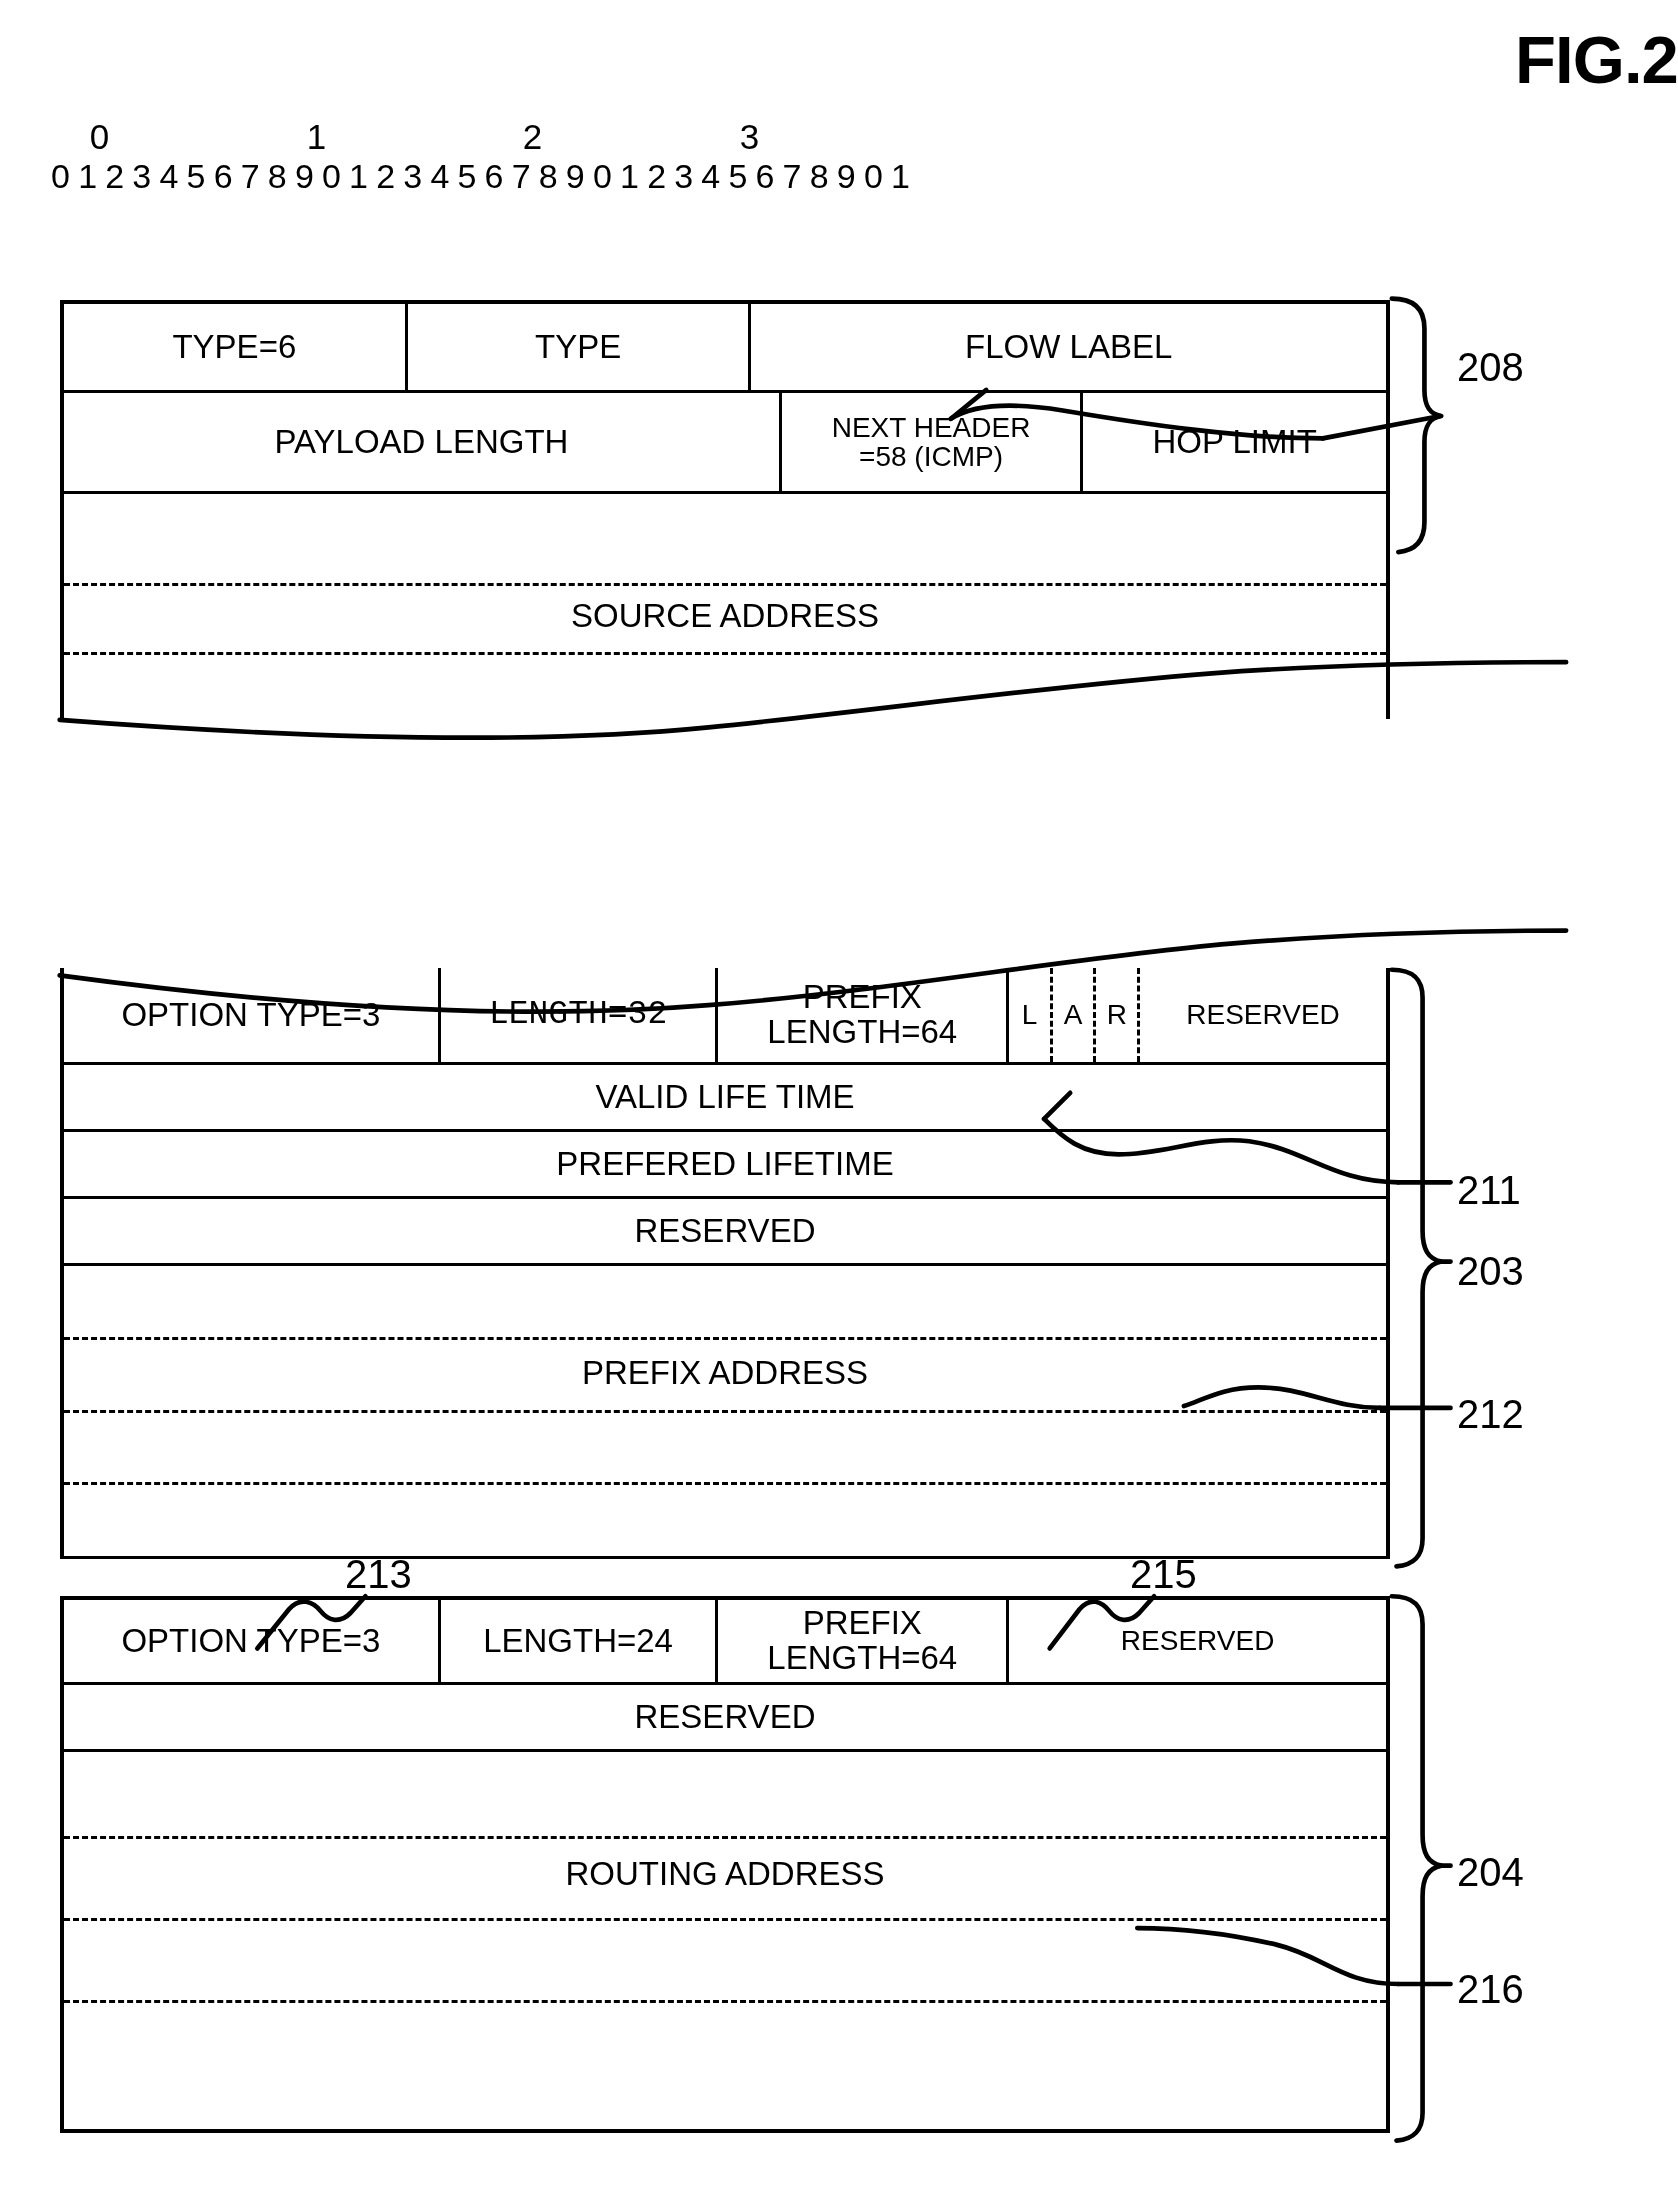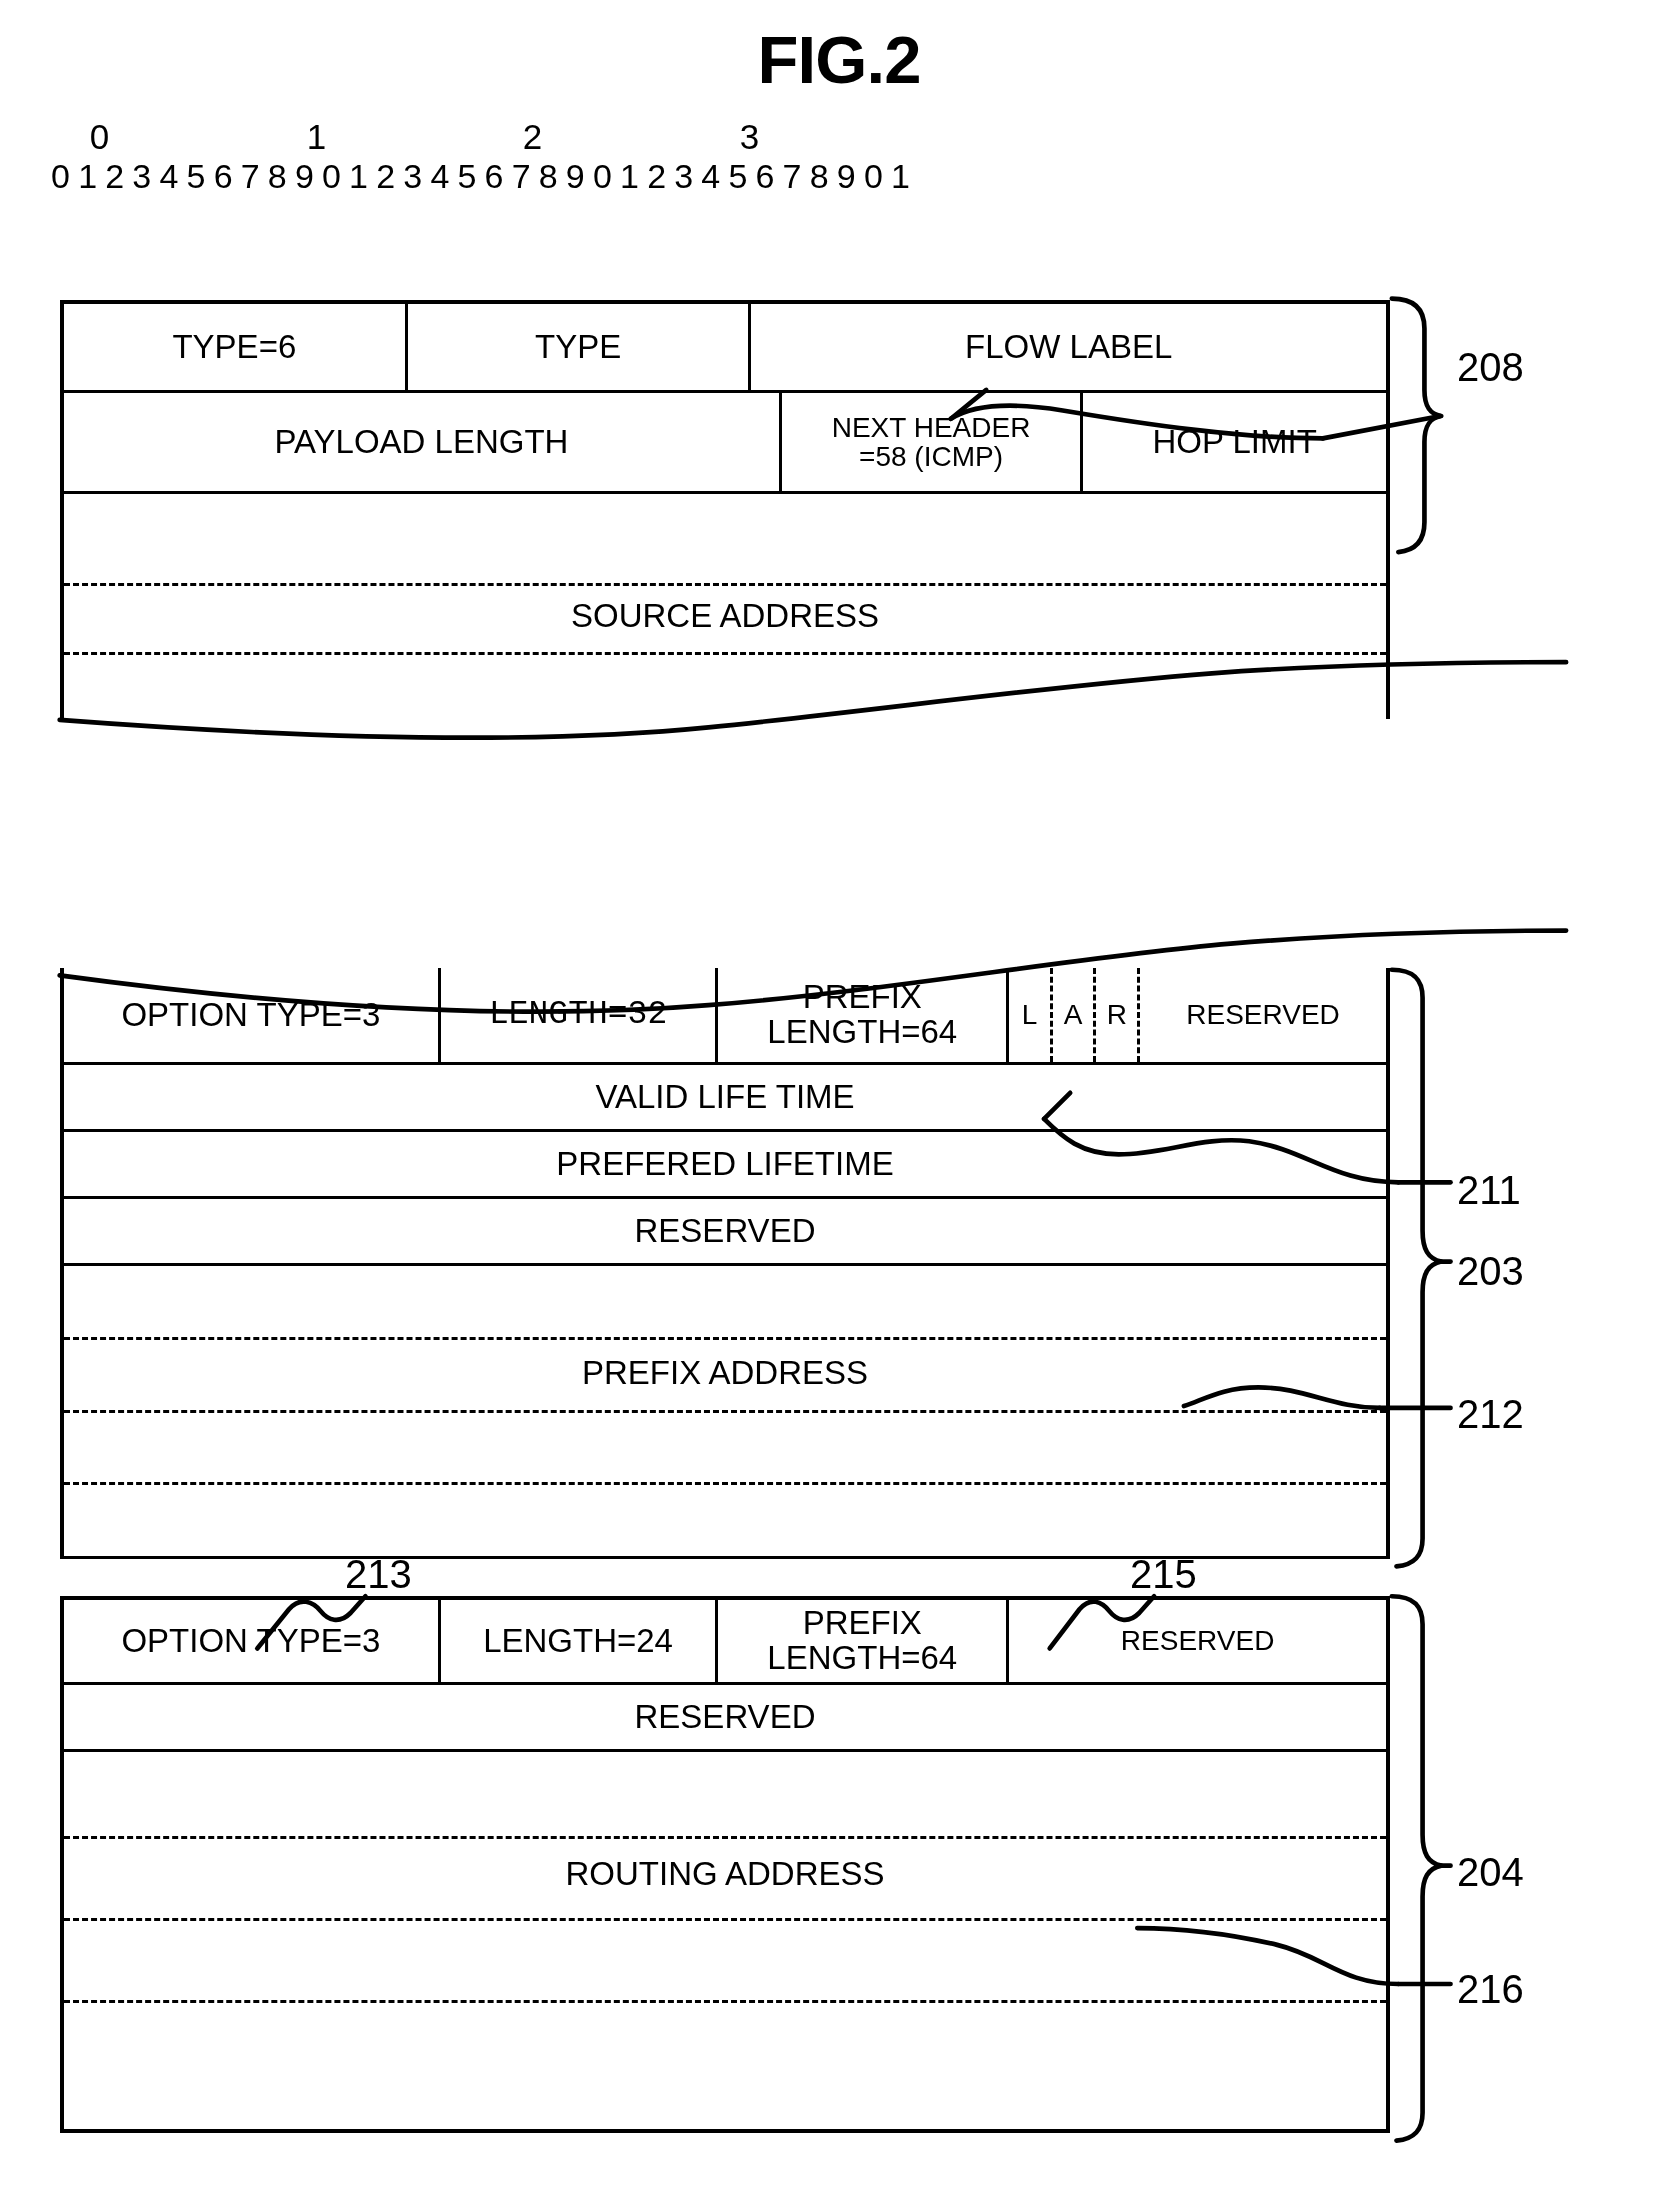--- a/index.html
+++ b/index.html
@@ -21,21 +21,21 @@
     width: 1678px;
     height: 2208px;
   }
 
   
   .fig-title {
     position: absolute;
     left: 0;
     top: 20.5px;
     width: 1678px;
-    text-align: center;
+    text-align: right;
     font-size: 67px;
     font-weight: bold;
     letter-spacing: -0.9px;
     font-family: "Liberation Sans", sans-serif;
   }
 
   
   .ruler {
     position: absolute;
     left: 47px;

